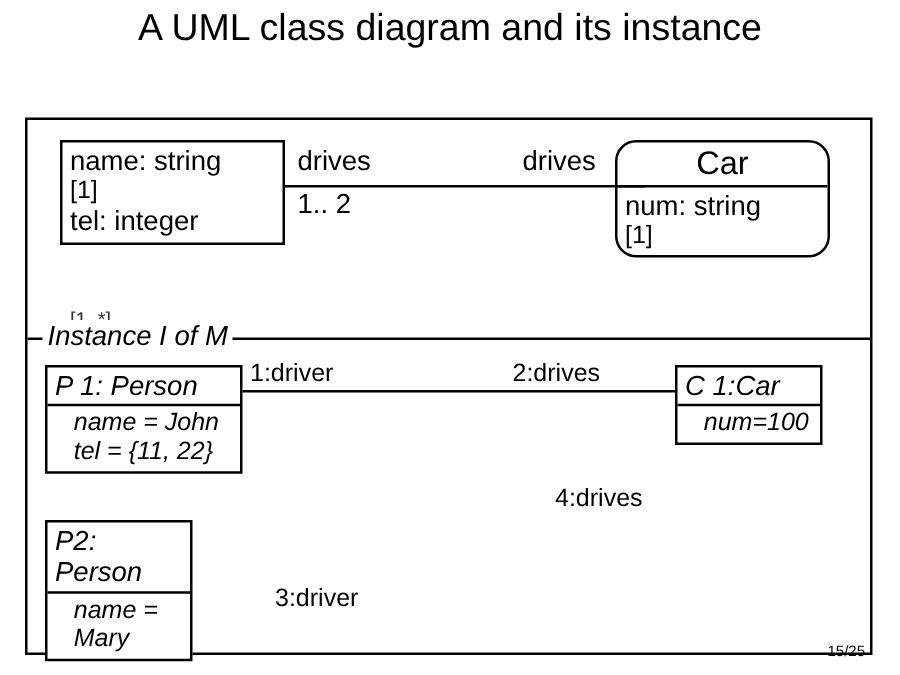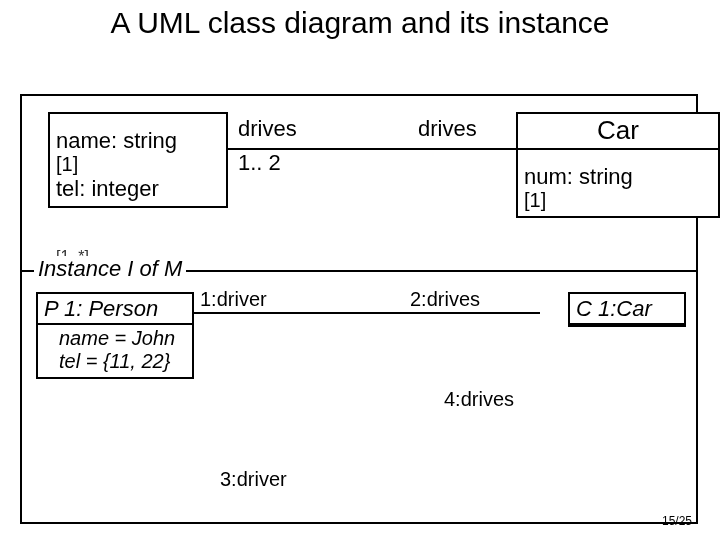--- a/index.html
+++ b/index.html
@@ -60,21 +60,21 @@
     font-size: 22px;
     line-height: 1.15;
   }
   .uml-class .class-name {
     text-align: center;
     font-size: 26px;
     padding: 2px 6px;
     border-bottom: 2px solid #000;
   }
   .uml-class .class-attrs {
-    padding: 14px 6px 4px 6px;
+    padding: 2px 6px 4px 6px;
   }
   .uml-class .class-attrs .mult {
     font-size: 20px;
   }
 
   .uml-instance {
     position: absolute;
     border: 2px solid #000;
     background: #fff;
     box-sizing: border-box;
@@ -124,21 +124,21 @@
   <div class="uml-class" style="left:48px; top:112px; width:180px;">
     <div class="class-attrs">
       <div>name: string</div>
       <div class="mult">[1]</div>
       <div>tel: integer</div>
     </div>
   </div>
 
   <div class="assoc-label" style="left:56px; top:248px; font-size:16px; color:#333;">[1..*]</div>
 
-  <div class="uml-class" style="left:516px; top:112px; width:204px;">
+  <div class="uml-class" style="left:492px; top:112px; width:172px;border-radius:17px;">
     <div class="class-name">Car</div>
     <div class="class-attrs">
       <div>num: string</div>
       <div class="mult">[1]</div>
     </div>
   </div>
 
   <div class="assoc-line" style="left:228px; top:148px; width:288px;"></div>
   <div class="assoc-label" style="left:238px; top:116px;">drives</div>
   <div class="assoc-label" style="left:238px; top:150px;">1.. 2</div>
@@ -150,26 +150,35 @@
   </div>
 
   <div class="uml-instance" style="left:36px; top:292px; width:158px;">
     <div class="inst-name">P 1: Person</div>
     <div class="inst-attrs">
       <div>name = John</div>
       <div>tel = {11, 22}</div>
     </div>
   </div>
 
-  <div class="uml-instance" style="left:540px; top:292px; width:118px;margin-left:28px;">
+  <div class="uml-instance" style="left:540px; top:292px; width:118px;">
     <div class="inst-name">C 1:Car</div>
+    <div class="inst-attrs">
+      <div>num=100</div>
+    </div>
   </div>
 
   <div class="assoc-line" style="left:194px; top:312px; width:346px;"></div>
   <div class="link-label" style="left:200px; top:288px;">1:driver</div>
   <div class="link-label" style="left:410px; top:288px;">2:drives</div>
   <div class="link-label" style="left:444px; top:388px;">4:drives</div>
 
+  <div class="uml-instance" style="left:36px; top:416px; width:118px;">
+    <div class="inst-name" style="border-bottom:2px solid #000;">P2: Person</div>
+    <div class="inst-attrs">
+      <div>name = Mary</div>
+    </div>
+  </div>
 
   <div class="link-label" style="left:200px; top:468px;margin-left:20px;">3:driver</div>
 
   <div class="pagenum">15/25</div>
 </div>
 
 </body></html>

